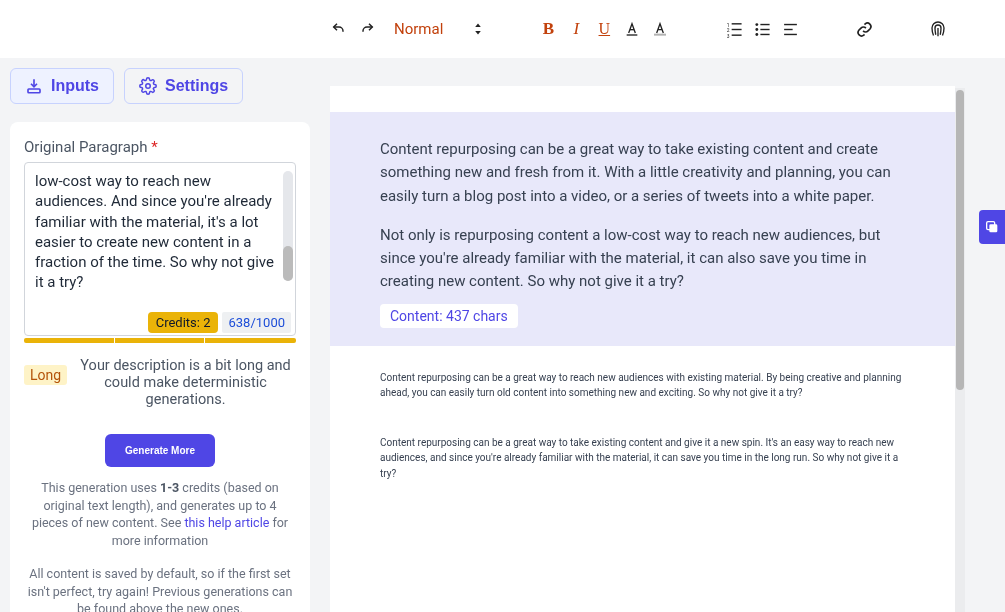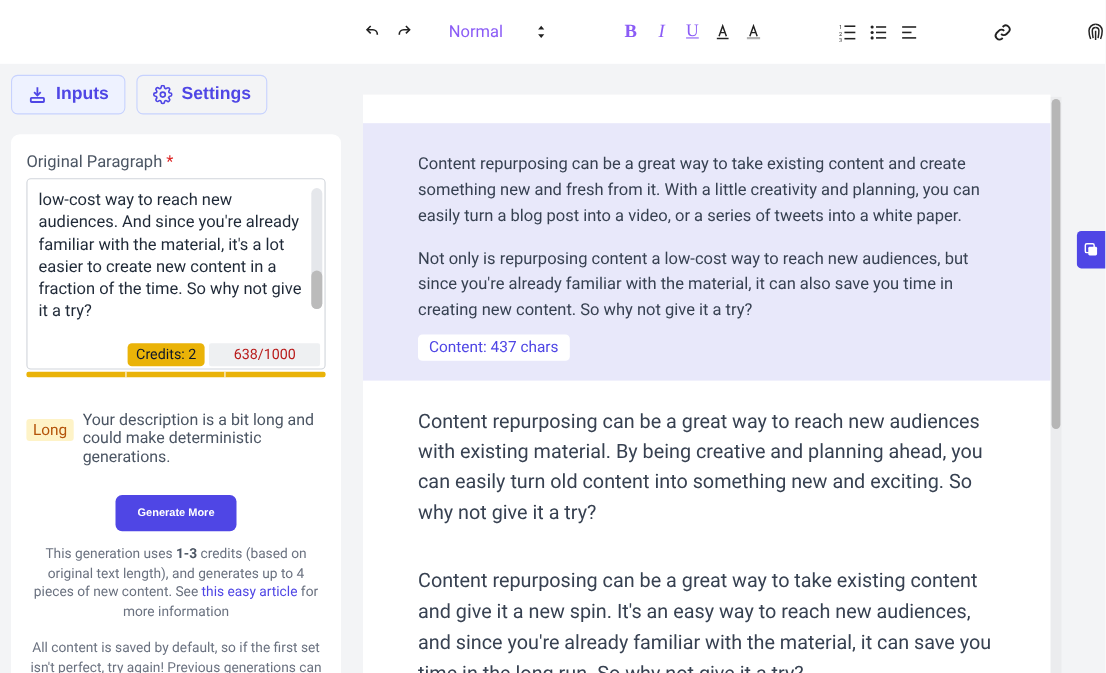--- a/index.html
+++ b/index.html
@@ -11,23 +11,23 @@
     overflow: hidden;
     position: relative;
     color: #1f2937;
   }
   .toolbar {
     height: 58px;
     background: #fff;
     display: flex;
     align-items: center;
     padding-left: 330px;
-    gap: 32px;
+    gap: 18px;
     font-size: 15px;
-    color: #8b5cf6;
+    color: #c2410c;
   }
   .tb-group { display: flex; align-items: center; gap: 10px; }
   .tb-icon { width: 18px; height: 18px; display: flex; align-items: center; justify-content: center; cursor: pointer; }
   .tb-dropdown { display: flex; align-items: center; gap: 30px; cursor: pointer; font-size: 15px;}
   .tb-sep { width: 20px; }
 
   .main-area {
     position: absolute;
     top: 58px;
     left: 0;
@@ -113,41 +113,42 @@
   }
   .credits-badge {
     background: #eab308;
     color: #0f172a;
     font-size: 13px;
     padding: 3px 8px;
     border-radius: 4px;
   }
   .char-count {
     background: #eef0f2;
-    color: #b91c1c;
+    color: #1d4ed8;
     font-size: 13px;
-    padding: 3px 22px;
+    padding: 3px 6px;
     border-radius: 2px;
   }
   .yellow-bar {
     height: 5px;
     background: #eab308;
     margin-top: 2px;
     border-radius: 2px;
     position: relative;
   }
   .yellow-bar .notch { position:absolute; top:0; width:1px; height:5px; background:#fff; }
 
   .warn-row {
     display: flex;
     gap: 8px;
-    margin-top: 30px;
+    margin-top: 14px;
     align-items: flex-start;
     font-size: 14.5px;
     color: #4b5563;
+    text-align: center;
   }
   .warn-tag {
     background: #fef3c7;
     color: #b45309;
     padding: 2px 6px;
     border-radius: 3px;
     font-size: 14px;
     margin-top: 8px;
   }
 
@@ -201,21 +202,21 @@
     display: inline-block;
     background: #fff;
     color: #4f46e5;
     padding: 4px 10px;
     border-radius: 4px;
     font-size: 14px;
     margin-top: 10px;
   }
   .plain-block {
     padding: 24px 50px;
-    font-size: 18px;
+    font-size: 10px;
     line-height: 1.55;
     color: #374151;
   }
 
   .side-scroll {
     position: absolute;
     right: 40px; top: 30px;
     width: 10px; height: 530px;
     background: rgba(0,0,0,0.03);
   }
@@ -366,21 +367,21 @@
       </div>
 
       <div class="warn-row">
         <span class="warn-tag">Long</span>
         <span>Your description is a bit long and could make deterministic generations.</span>
       </div>
 
       <button class="gen-btn">Generate More</button>
 
       <div class="help-text">
-        <span>This generation uses </span><strong>1-3</strong><span> credits (based on original text length), and generates up to 4 pieces of new content. See </span><a href="#">this easy article</a><span> for more information</span>
+        <span>This generation uses </span><strong>1-3</strong><span> credits (based on original text length), and generates up to 4 pieces of new content. See </span><a href="#">this help article</a><span> for more information</span>
       </div>
       <div class="help-text" style="margin-top:16px;">All content is saved by default, so if the first set isn't perfect, try again! Previous generations can be found above the new ones.</div>
     </div>
   </div>
 
   <div class="content-col">
     <div class="editor-panel">
       <div style="height:26px;"></div>
       <div class="highlight-block">
         <div class="gen-text">

